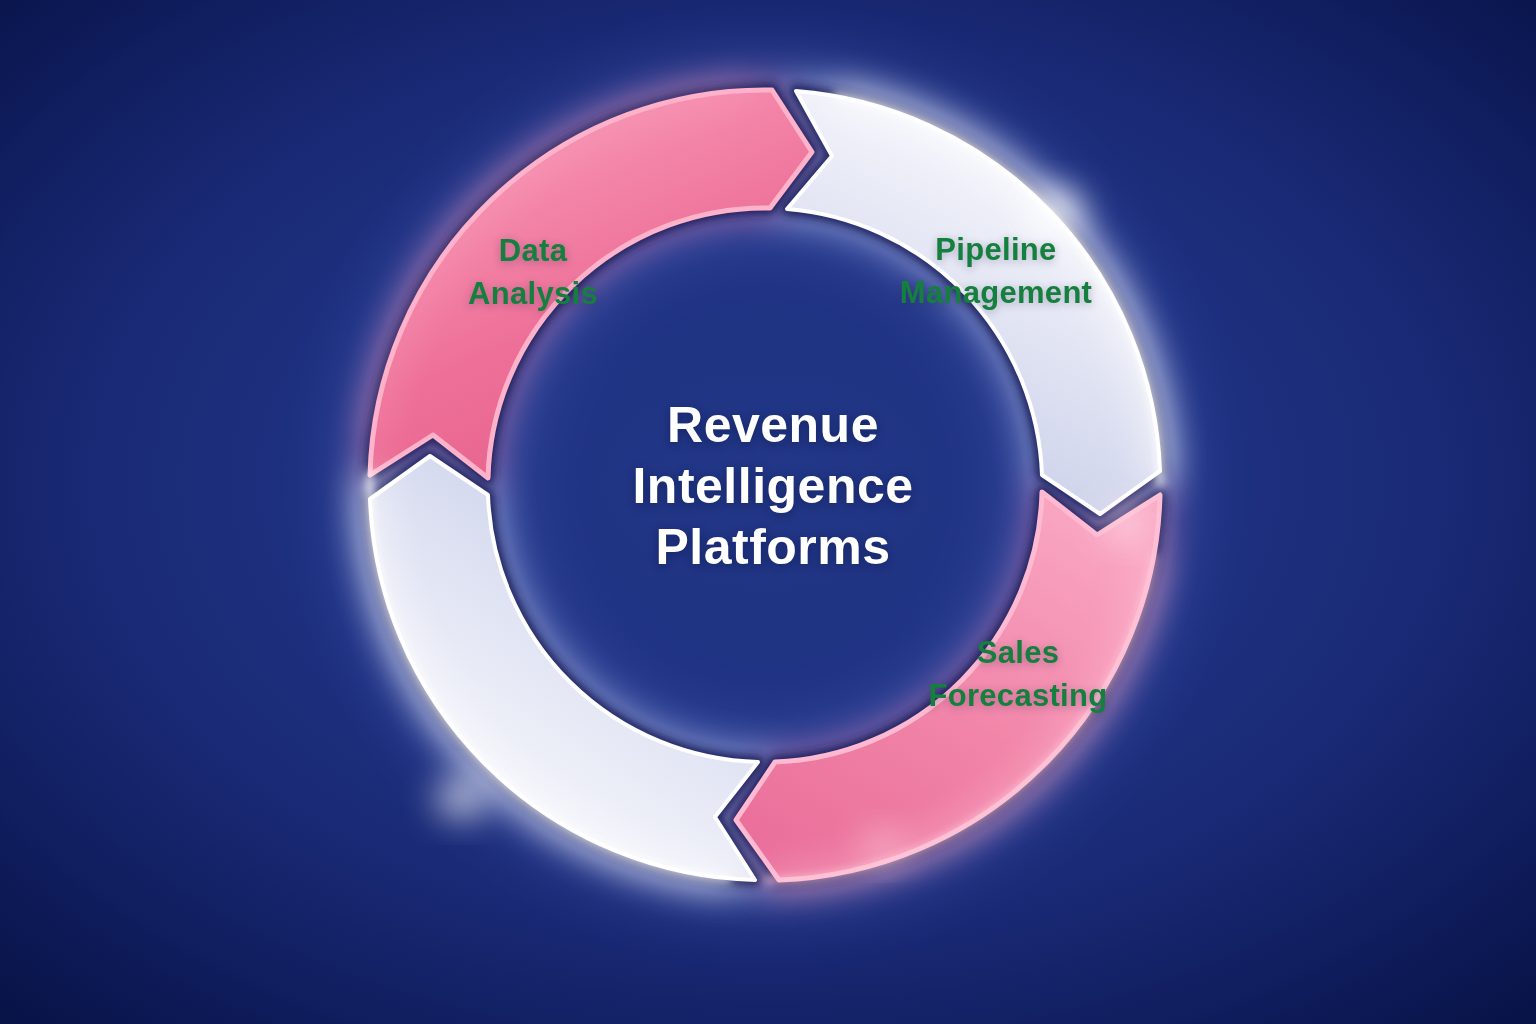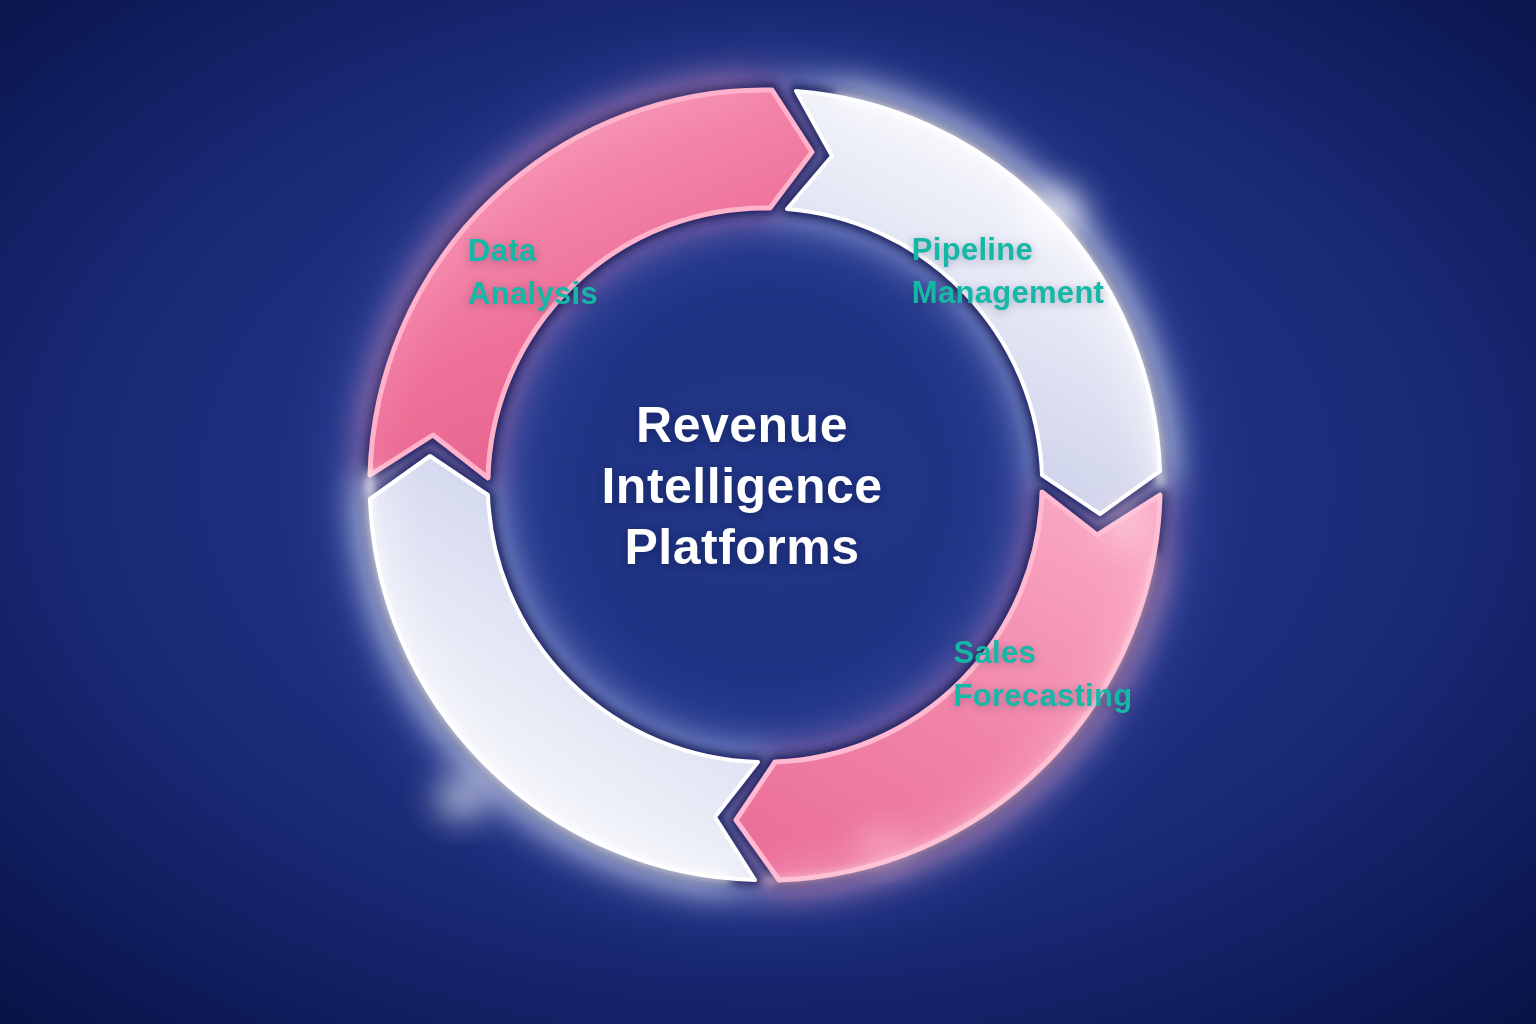--- a/index.html
+++ b/index.html
@@ -5,46 +5,46 @@
   html,body{margin:0;padding:0;background:#081347;}
   .stage{
     position:relative;
     width:1536px;height:1024px;
     overflow:hidden;
     font-family:"Liberation Sans", sans-serif;
   }
   .stage svg{position:absolute;inset:0;display:block;}
   .diagram-title{
     position:absolute;
-    left:742px;top:486px;
+    left:773px;top:486px;
     transform:translate(-50%,-50%);
     color:#ffffff;
     font-size:50px;
     line-height:61px;
     font-weight:bold;
     text-align:center;
     white-space:pre-line;
     letter-spacing:.5px;
     text-shadow:0 2px 10px rgba(8,16,60,.45);
   }
   .seg-label{
     position:absolute;
     transform:translate(-50%,-50%);
-    color:#14b8a6;
+    color:#15803d;
     font-size:31px;
     line-height:43px;
     font-weight:bold;
-    text-align:left;
+    text-align:center;
     white-space:pre-line;
     letter-spacing:.3px;
     text-shadow:0 2px 8px rgba(40,25,80,.30);
   }
   .lbl-da{left:533px;top:272px;}
-  .lbl-pm{left:996px;top:271px;margin-left:12px;}
-  .lbl-sf{left:1018px;top:674px;margin-left:25px;}
+  .lbl-pm{left:996px;top:271px;}
+  .lbl-sf{left:1018px;top:674px;}
   .lbl-pi{left:539px;top:674px;}
 </style>
 </head>
 <body>
 
 <div class="stage">
 
   <svg width="1536" height="1024" viewBox="0 0 1536 1024">
     <defs>
       <radialGradient id="bgGrad" cx="50%" cy="47%" r="72%">

